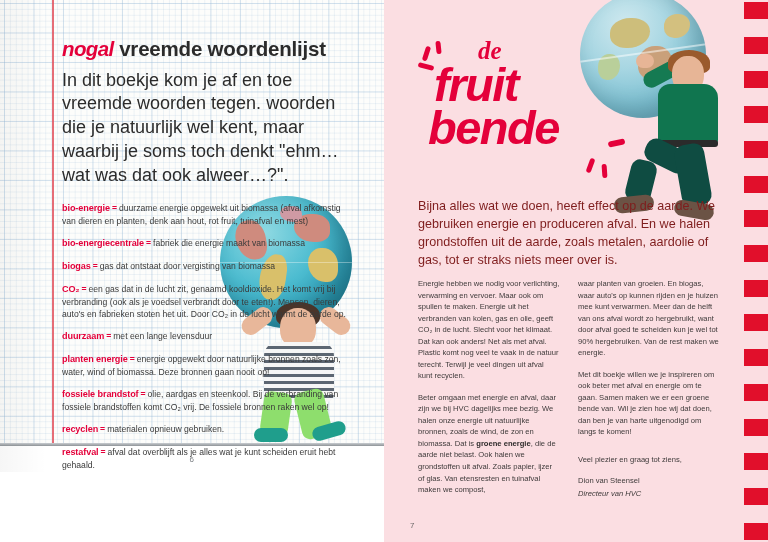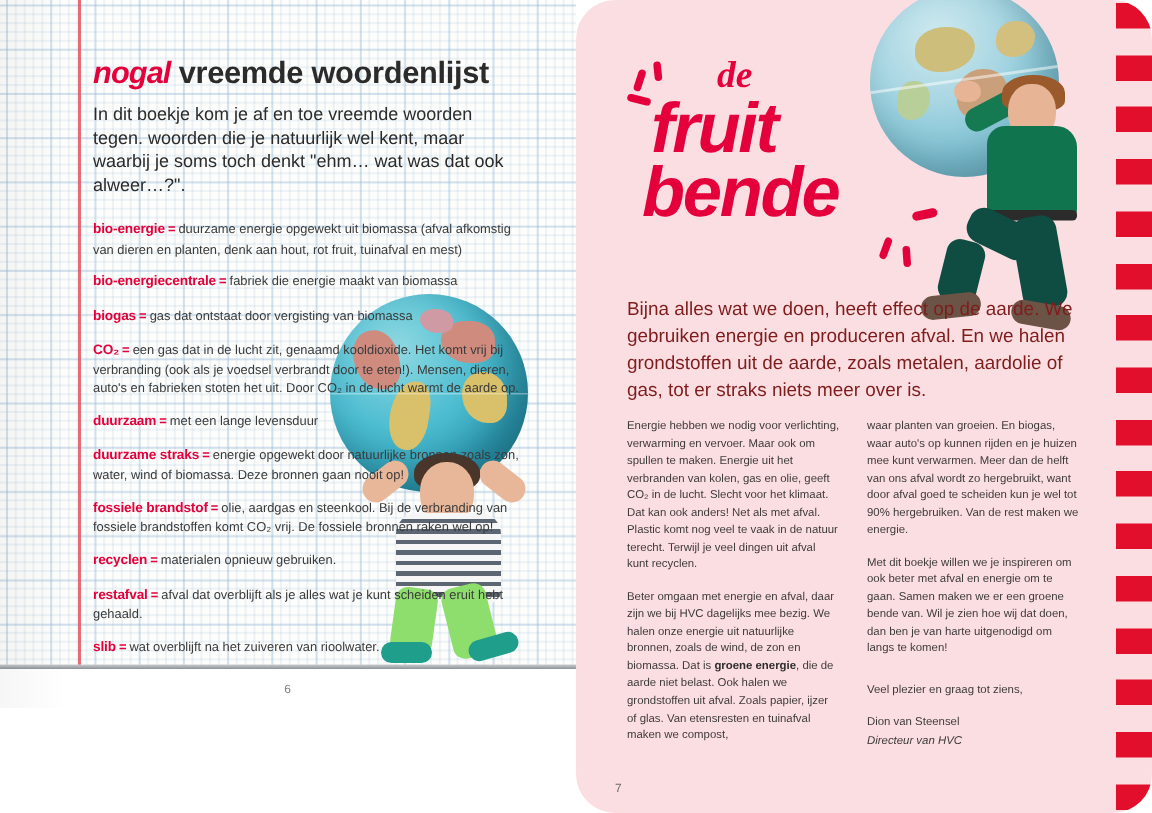--- a/index.html
+++ b/index.html
@@ -54,21 +54,21 @@
   h1.title{
     margin:0 0 8px 0;
     font-size:20.5px;line-height:1.1;
     font-weight:bold;color:#2b2b2b;letter-spacing:-.2px;
   }
   h1.title .accent{
     color:#e4003a;font-style:italic;font-weight:bold;letter-spacing:-.6px;
   }
   p.intro{
     margin:0 0 14px 0;
-    font-size:12px;line-height:1.33;color:#2b2b2b;
+    font-size:18px;line-height:1.33;color:#2b2b2b;
   }
   .glossary{position:relative;z-index:3;}
   .entry{
     margin:0 0 9.5px 0;
     font-size:8.6px;line-height:1.45;color:#3a3a3a;
   }
   .entry .term{
     color:#e4003a;font-weight:bold;
     font-size:9.1px;letter-spacing:-.1px;
   }
@@ -99,21 +99,21 @@
   .kid-armL{position:absolute;left:34px;top:116px;width:34px;height:18px;background:#e8b79a;border-radius:10px;transform:rotate(-38deg);}
   .kid-armR{position:absolute;left:112px;top:116px;width:34px;height:18px;background:#e8b79a;border-radius:10px;transform:rotate(38deg);}
   .kid-legL{position:absolute;left:56px;top:196px;width:28px;height:44px;background:#8ede6d;border-radius:8px;transform:rotate(8deg);}
   .kid-legR{position:absolute;left:92px;top:194px;width:30px;height:48px;background:#8ede6d;border-radius:8px;transform:rotate(-14deg);}
   .kid-shoeL{position:absolute;left:48px;top:232px;width:34px;height:14px;background:#1f9e8c;border-radius:7px;}
   .kid-shoeR{position:absolute;left:106px;top:228px;width:34px;height:14px;background:#1f9e8c;border-radius:7px;transform:rotate(-16deg);}
 
   
   .page-right{
     position:relative;width:384px;height:542px;
-    background:#fbdee2;overflow:hidden;border-radius:26px;
+    background:#fbdee2;overflow:hidden;
   }
   .stripes{
     position:absolute;right:0;top:0;width:24px;height:542px;
     display:flex;flex-direction:column;justify-content:space-between;
     padding:2px 0;box-sizing:border-box;z-index:6;
   }
   .stripes i{display:block;width:24px;height:17px;background:#e10f2b;}
 
   .gb-title{
     position:absolute;left:36px;top:40px;width:230px;height:130px;z-index:4;
@@ -203,21 +203,21 @@
         <p class="entry">
           <span class="term">biogas</span><span class="eq">=</span><span>gas dat ontstaat door vergisting van biomassa</span>
         </p>
         <p class="entry">
           <span class="term">CO₂</span><span class="eq">=</span><span>een gas dat in de lucht zit, genaamd kooldioxide. Het komt vrij bij verbranding (ook als je voedsel verbrandt door te eten!). Mensen, dieren, auto's en fabrieken stoten het uit. Door CO₂ in de lucht warmt de aarde op.</span>
         </p>
         <p class="entry">
           <span class="term">duurzaam</span><span class="eq">=</span><span>met een lange levensduur</span>
         </p>
         <p class="entry">
-          <span class="term">duurzame straks</span><span class="eq">=</span><span>energie opgewekt door natuurlijke bronnen zoals zon, water, wind of biomassa. Deze bronnen gaan nooit op!</span>
+          <span class="term">planten energie</span><span class="eq">=</span><span>energie opgewekt door natuurlijke bronnen zoals zon, water, wind of biomassa. Deze bronnen gaan nooit op!</span>
         </p>
         <p class="entry">
           <span class="term">fossiele brandstof</span><span class="eq">=</span><span>olie, aardgas en steenkool. Bij de verbranding van fossiele brandstoffen komt CO₂ vrij. De fossiele bronnen raken wel op!</span>
         </p>
         <p class="entry">
           <span class="term">recyclen</span><span class="eq">=</span><span>materialen opnieuw gebruiken.</span>
         </p>
         <p class="entry">
           <span class="term">restafval</span><span class="eq">=</span><span>afval dat overblijft als je alles wat je kunt scheiden eruit hebt gehaald.</span>
         </p>

